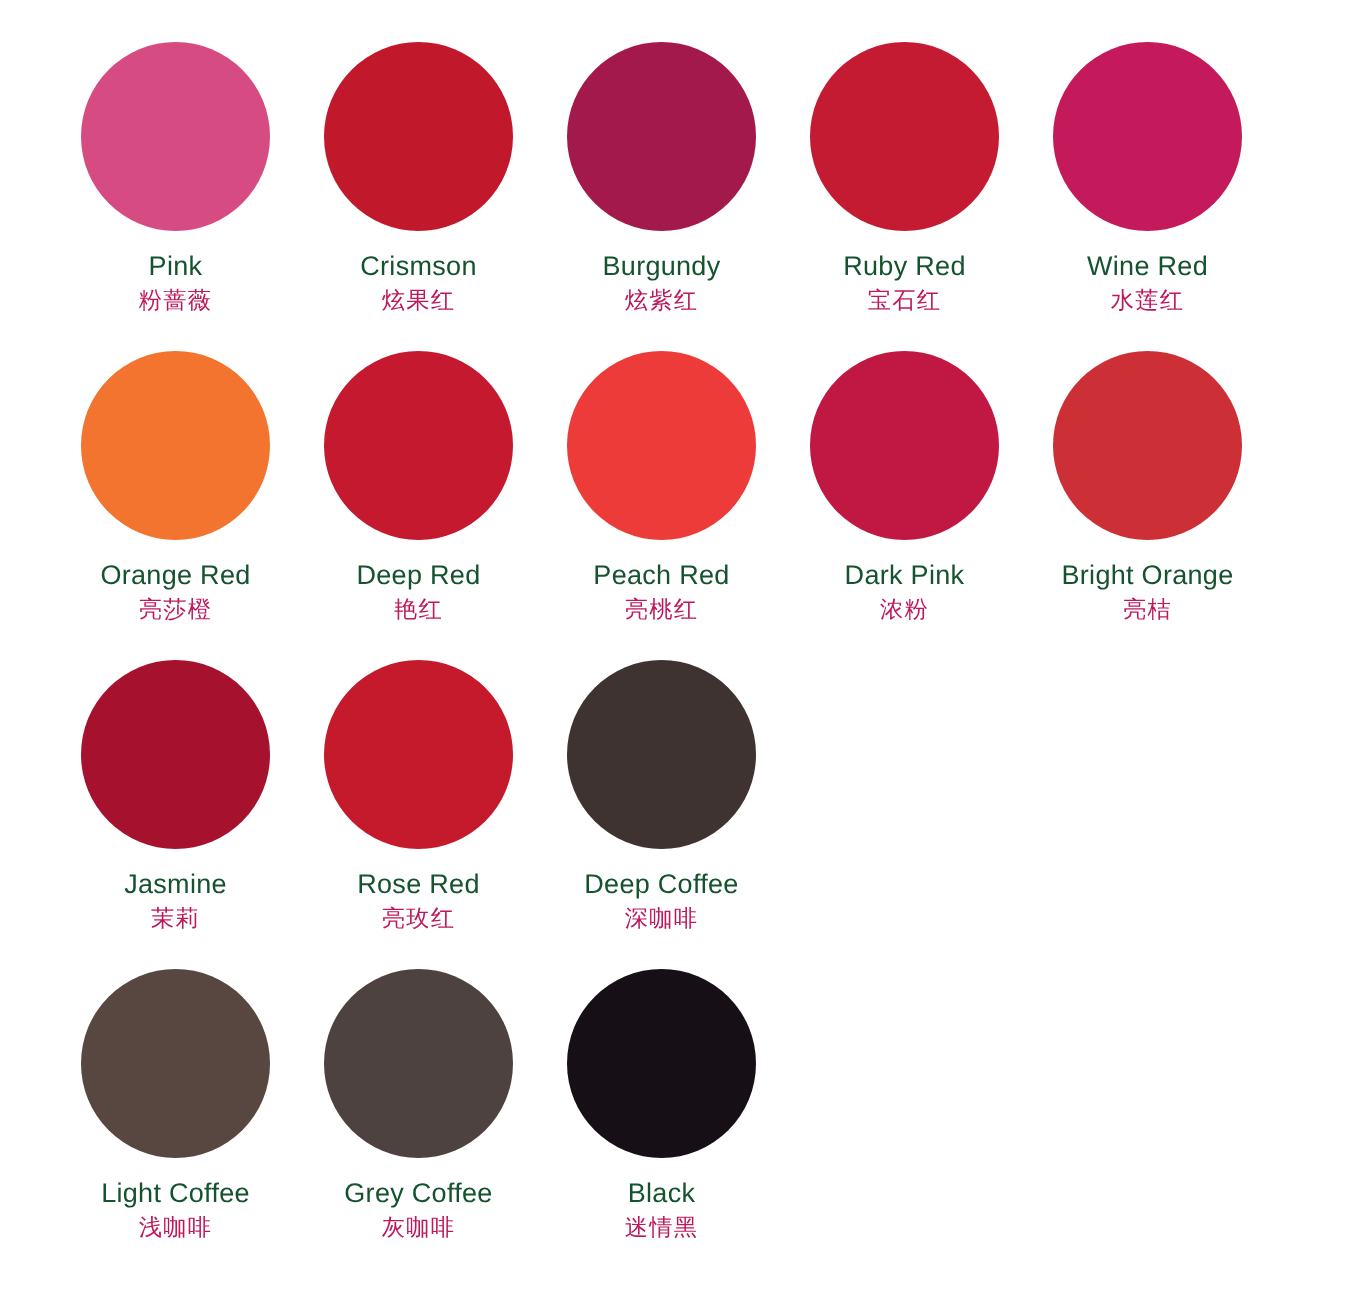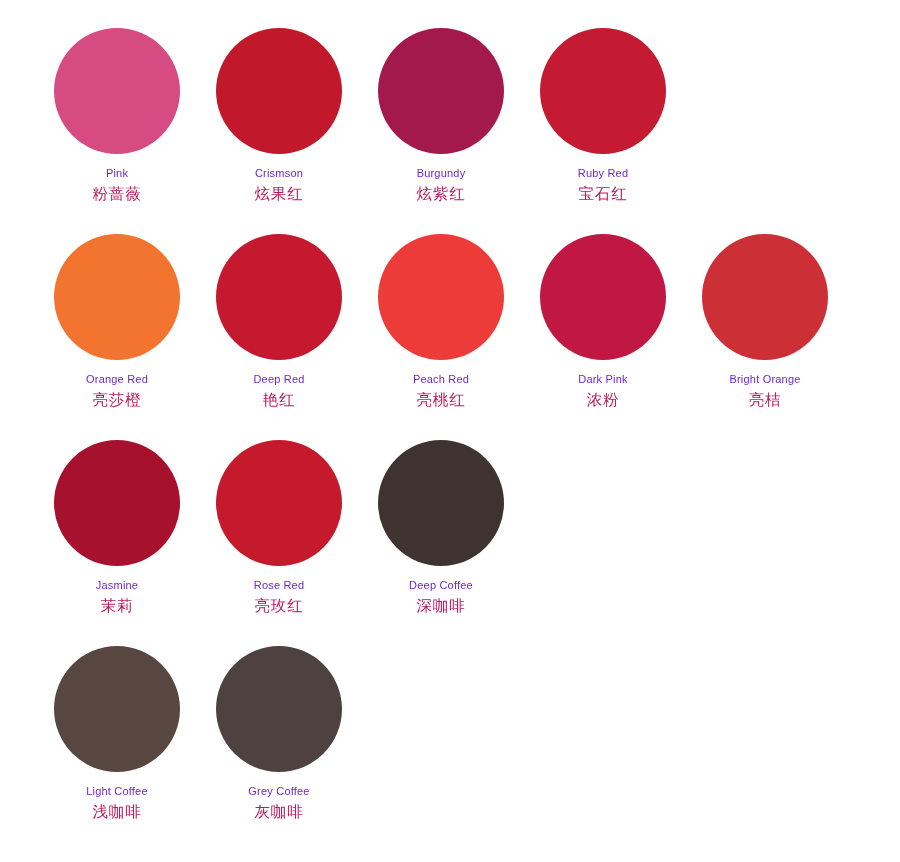--- a/index.html
+++ b/index.html
@@ -39,22 +39,22 @@
     border-radius: 50%;
     flex: 0 0 auto;
   }
   .swatch-labels {
     margin-top: 14px;
     text-align: center;
     line-height: 1.0;
   }
   .label-en {
     display: block;
-    font-size: 11px;
-    color: #6d28d9;
+    font-size: 18px;
+    color: #14532d;
     letter-spacing: 0.2px;
     font-weight: 400;
     white-space: nowrap;
   }
   .label-zh {
     display: block;
     margin-top: 7px;
     font-size: 15.5px;
     color: #be185d;
     letter-spacing: 0.8px;
@@ -92,20 +92,27 @@
           <span class="label-zh">炫紫红</span>
         </div>
       </div>
       <div class="swatch-cell">
         <div class="swatch-circle" style="background: rgb(196, 26, 50);"></div>
         <div class="swatch-labels">
           <span class="label-en">Ruby Red</span>
           <span class="label-zh">宝石红</span>
         </div>
       </div>
+      <div class="swatch-cell">
+        <div class="swatch-circle" style="background: rgb(196, 26, 91);"></div>
+        <div class="swatch-labels">
+          <span class="label-en">Wine Red</span>
+          <span class="label-zh">水莲红</span>
+        </div>
+      </div>
     </div>
     <div class="swatch-row">
       <div class="swatch-cell">
         <div class="swatch-circle" style="background: rgb(242, 116, 46);"></div>
         <div class="swatch-labels">
           <span class="label-en">Orange Red</span>
           <span class="label-zh">亮莎橙</span>
         </div>
       </div>
       <div class="swatch-cell">
@@ -166,20 +173,27 @@
         <div class="swatch-labels">
           <span class="label-en">Light Coffee</span>
           <span class="label-zh">浅咖啡</span>
         </div>
       </div>
       <div class="swatch-cell">
         <div class="swatch-circle" style="background: rgb(78, 66, 64);"></div>
         <div class="swatch-labels">
           <span class="label-en">Grey Coffee</span>
           <span class="label-zh">灰咖啡</span>
+        </div>
+      </div>
+      <div class="swatch-cell">
+        <div class="swatch-circle" style="background: rgb(22, 16, 22);"></div>
+        <div class="swatch-labels">
+          <span class="label-en">Black</span>
+          <span class="label-zh">迷情黑</span>
         </div>
       </div>
       <div class="swatch-cell empty">
         <div class="swatch-circle"></div>
         <div class="swatch-labels">
           <span class="label-en"></span>
           <span class="label-zh"></span>
         </div>
       </div>
       <div class="swatch-cell empty">

